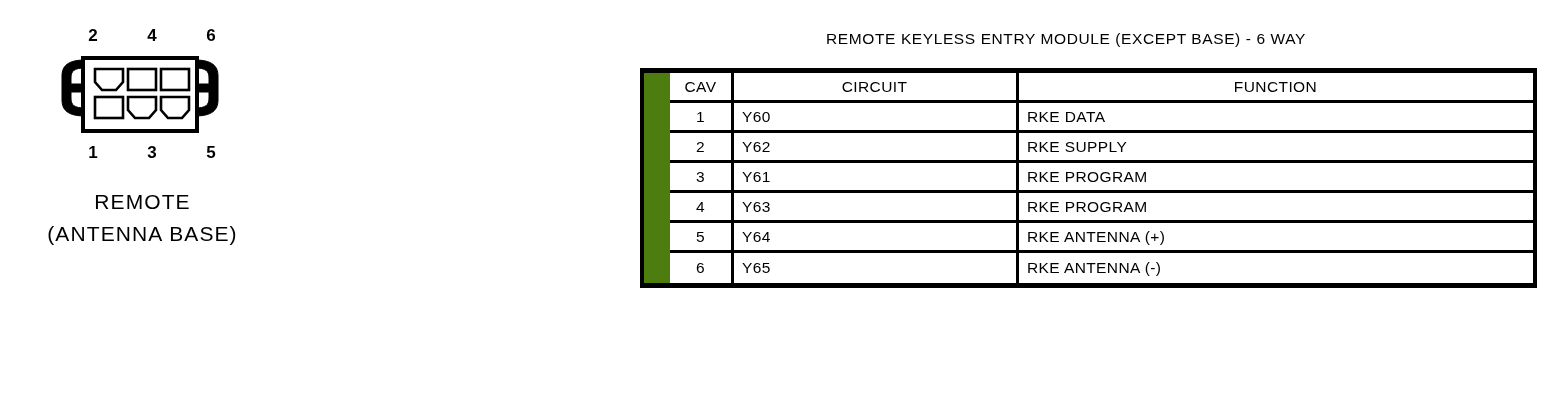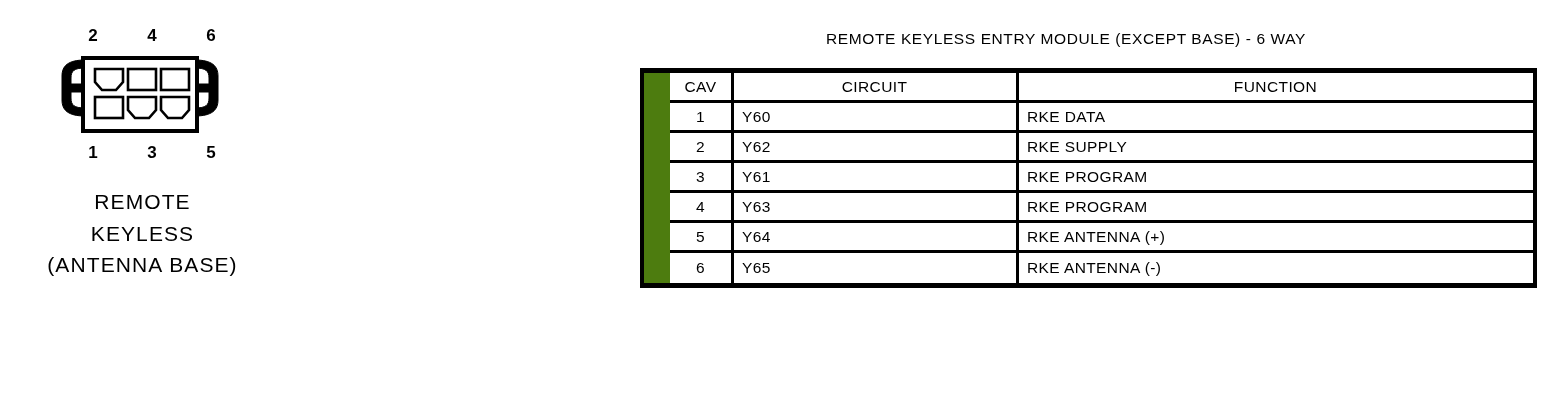--- a/index.html
+++ b/index.html
@@ -169,21 +169,20 @@
   </svg>
 
   <div class="pin-row-labels bottom">
     <span>1</span>
     <span>3</span>
     <span>5</span>
   </div>
 
   <div class="connector-caption">
     <div>REMOTE</div>
-    <div>KEYLESS</div>
     <div>(ANTENNA BASE)</div>
   </div>
 </div>
 
 <div class="table-panel">
 
   <div class="table-title">REMOTE KEYLESS ENTRY MODULE (EXCEPT BASE) - 6 WAY</div>
 
   <table class="pinout">
     <thead>

